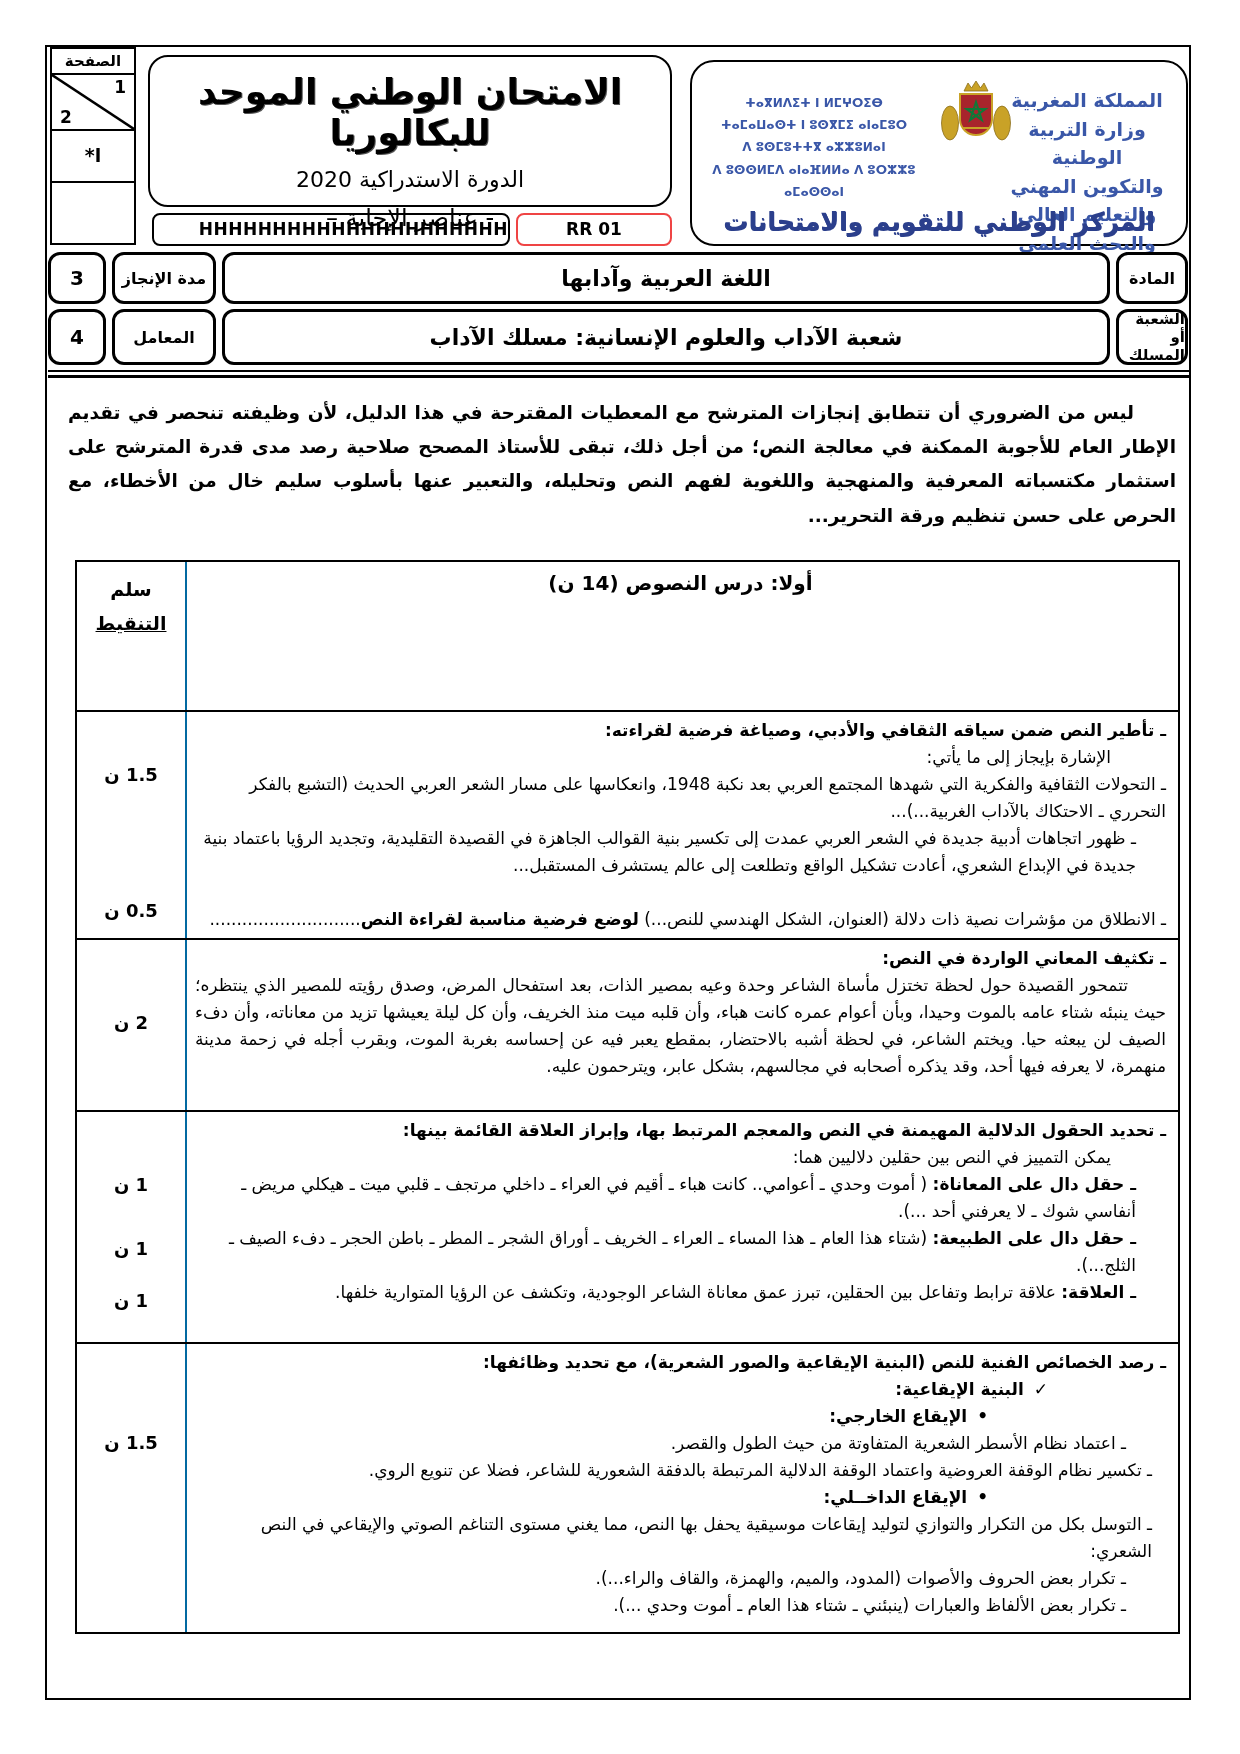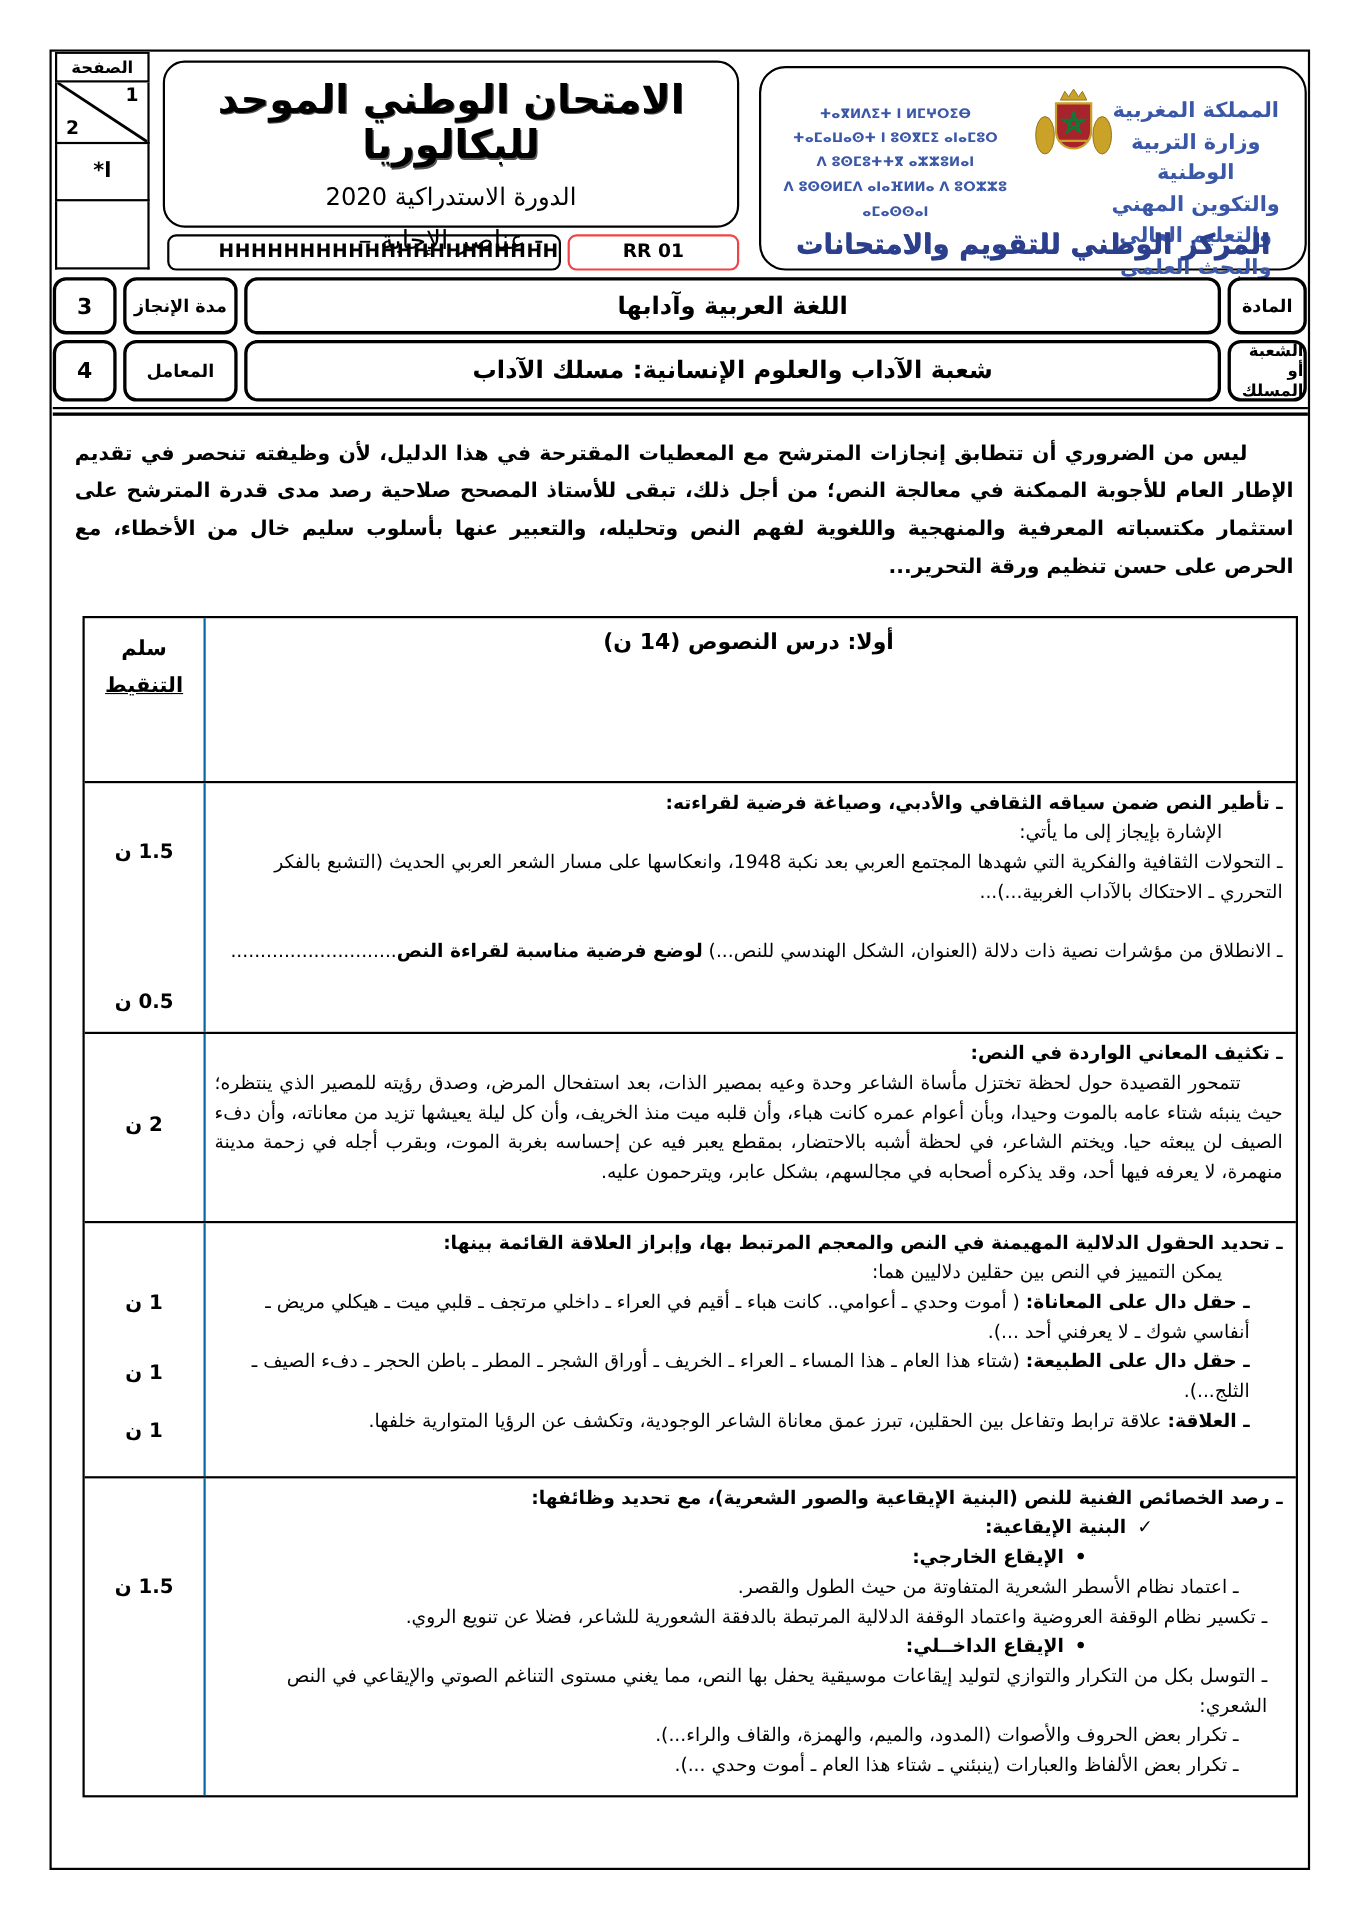--- a/index.html
+++ b/index.html
@@ -165,20 +165,21 @@
           <div class="u">التنقيط</div>
         </div>
       </div>
     </div>
 
     <div class="grow" style="height:228px;">
       <div class="gcontent">
         <div class="bold">ـ تأطير النص ضمن سياقه الثقافي والأدبي، وصياغة فرضية لقراءته:</div>
         <div class="ind55">الإشارة بإيجاز إلى ما يأتي:</div>
         <div>ـ التحولات الثقافية والفكرية التي شهدها المجتمع العربي بعد نكبة 1948، وانعكاسها على مسار الشعر العربي الحديث (التشبع بالفكر التحرري ـ الاحتكاك بالآداب الغربية...)...</div>
+        <div class="ind30">ـ ظهور اتجاهات أدبية جديدة في الشعر العربي عمدت إلى تكسير بنية القوالب الجاهزة في القصيدة التقليدية، وتجديد الرؤيا باعتماد بنية جديدة في الإبداع الشعري، أعادت تشكيل الواقع وتطلعت إلى عالم يستشرف المستقبل...</div>
         <div class="hypline"><span>ـ الانطلاق من مؤشرات نصية ذات دلالة (العنوان، الشكل الهندسي للنص...) </span><span class="bold">لوضع فرضية مناسبة لقراءة النص</span><span>............................</span></div>
       </div>
       <div class="gscore">
         <div class="score" style="top:52px;">1.5 ن</div>
         <div class="score" style="top:188px;">0.5 ن</div>
       </div>
     </div>
 
     <div class="grow" style="height:172px;">
       <div class="gcontent">

